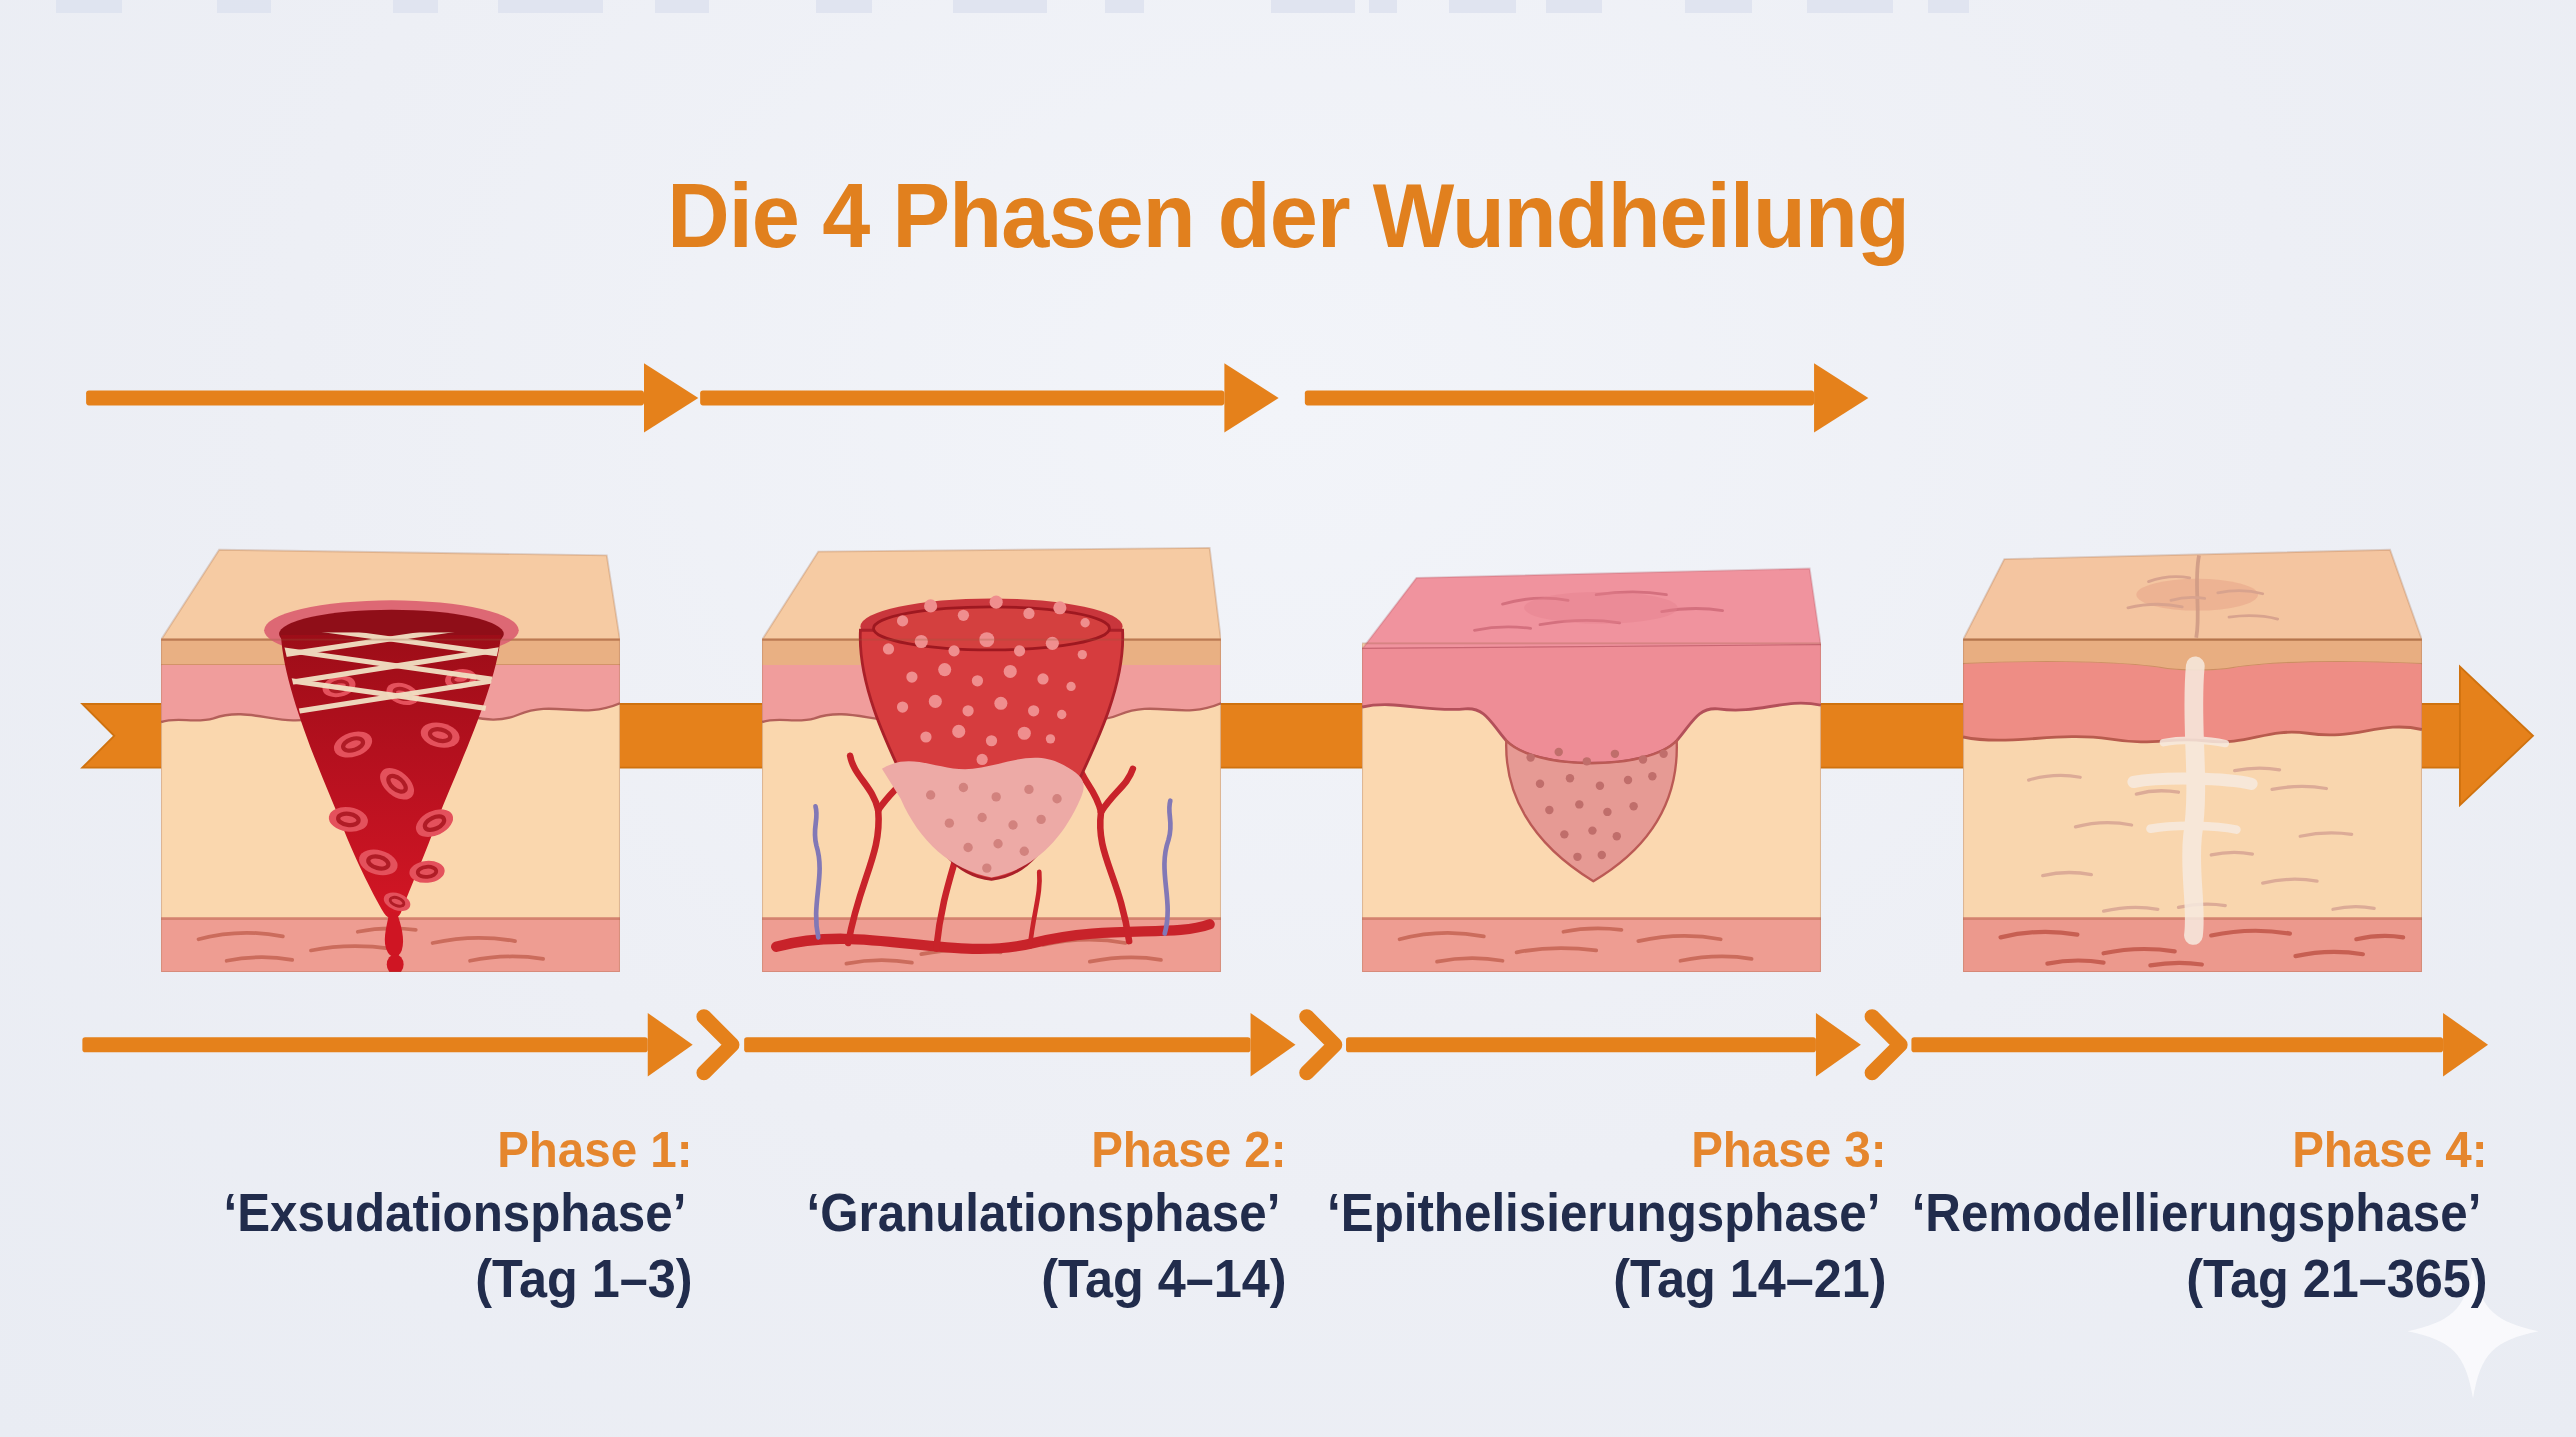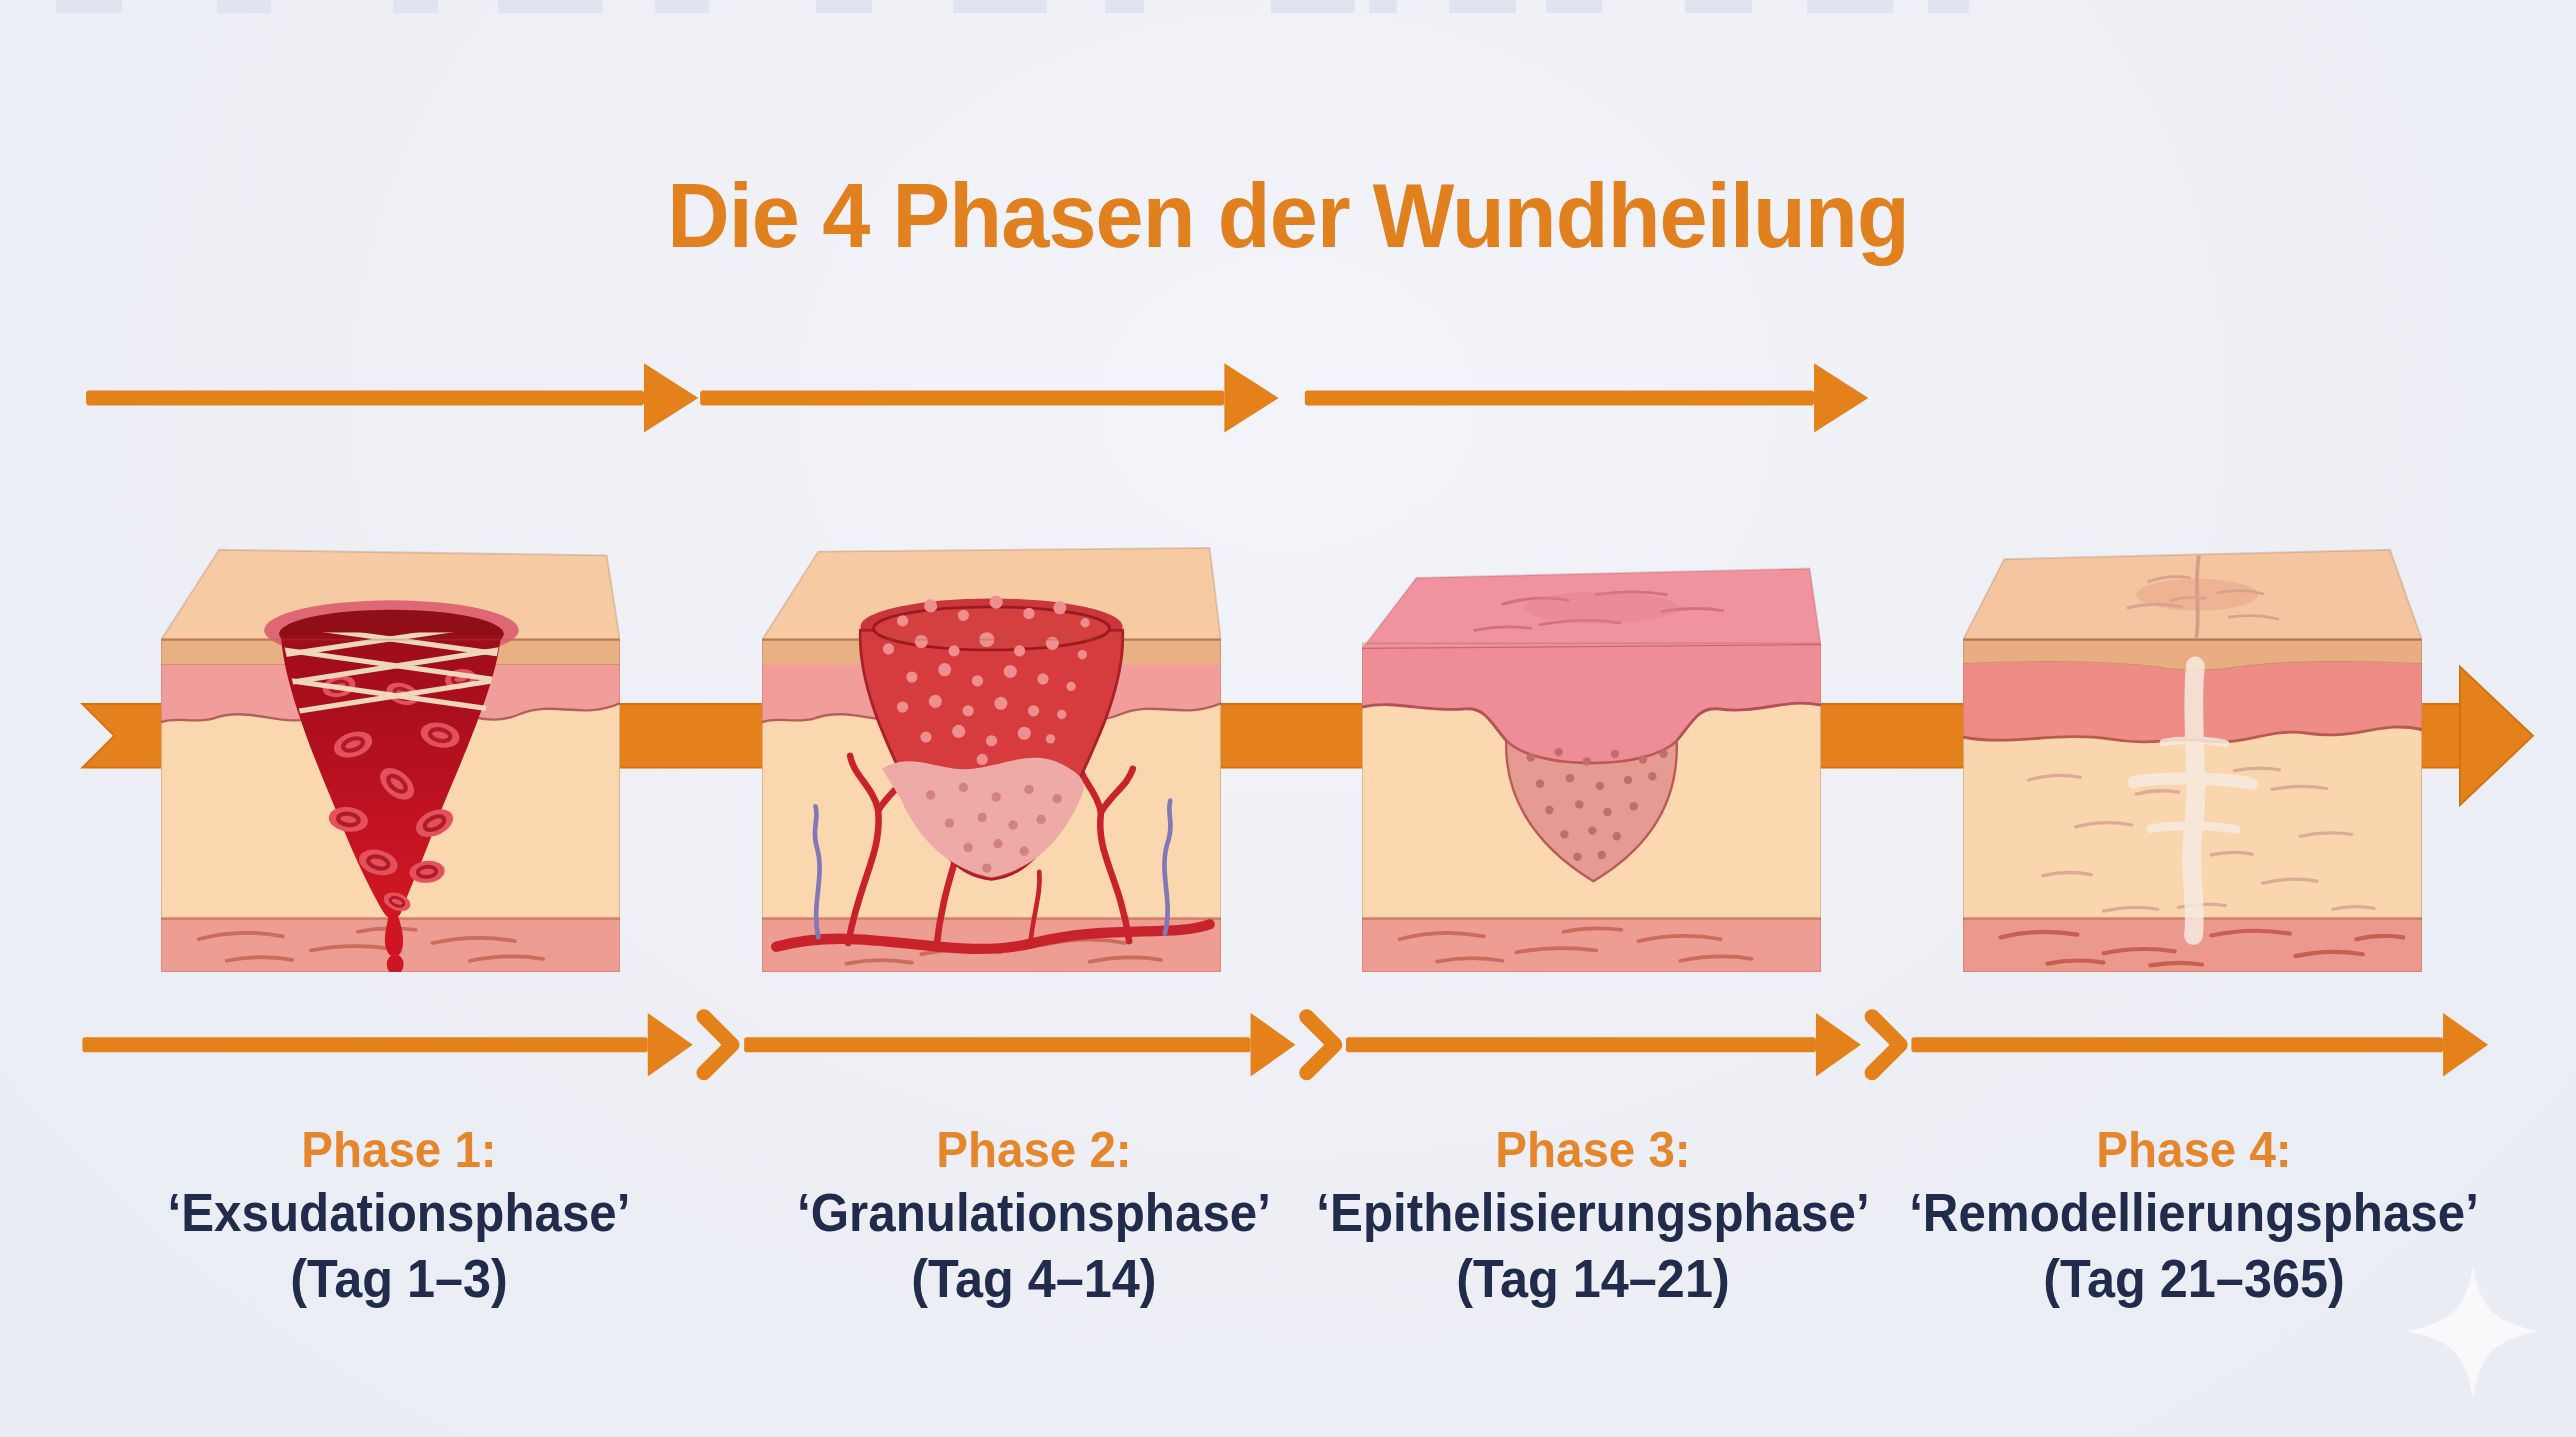--- a/index.html
+++ b/index.html
@@ -9,21 +9,21 @@
     font-family:"Liberation Sans", sans-serif;
   }
   .abs{position:absolute;}
   .layer{position:absolute;left:0;top:0;}
   #title{
     left:0;right:0;top:105px;text-align:center;
     font-size:90px;font-weight:700;letter-spacing:-0.9px;
     transform:scaleX(.96);
   }
   .phase-col{
-    top:1120px;width:618px;text-align:center;font-weight:700;
+    top:1120px;width:618px;text-align:right;font-weight:700;
   }
   .phase-label{font-size:50px;line-height:60px;display:block;transform:scaleX(.95);}
   .phase-name{font-size:53px;line-height:66px;display:block;transform:scaleX(.93);}
   .phase-days{font-size:53px;line-height:66px;display:block;transform:scaleX(.95);}
   .blockSvg{position:absolute;width:459px;height:426px;}
   .edge-mark{position:absolute;top:0;height:13px;background:#dde2ee;opacity:.85;}
 </style>
 </head>
 <body>
 
@@ -349,21 +349,21 @@
   <rect x="0" y="100" width="490" height="355" fill="none" stroke="rgba(150,90,60,.28)" stroke-width="2"></rect>
 </svg>
 
 <h1 id="title" class="abs" style="color:#e1801e">Die 4 Phasen der Wundheilung</h1>
 
 <div class="abs phase-col" style="left:90px">
   <span class="phase-label" style="color:#e5862d">Phase 1:</span>
   <span class="phase-name" style="color:#212c4c">‘Exsudationsphase’</span>
   <span class="phase-days" style="color:#212c4c">(Tag 1–3)</span>
 </div>
-<div class="abs phase-col" style="left:725px">
+<div class="abs phase-col" style="left:684px">
   <span class="phase-label" style="color:#e5862d">Phase 2:</span>
   <span class="phase-name" style="color:#212c4c">‘Granulationsphase’</span>
   <span class="phase-days" style="color:#212c4c">(Tag 4–14)</span>
 </div>
 <div class="abs phase-col" style="left:1284px">
   <span class="phase-label" style="color:#e5862d">Phase 3:</span>
   <span class="phase-name" style="color:#212c4c">‘Epithelisierungsphase’</span>
   <span class="phase-days" style="color:#212c4c">(Tag 14–21)</span>
 </div>
 <div class="abs phase-col" style="left:1885px">

